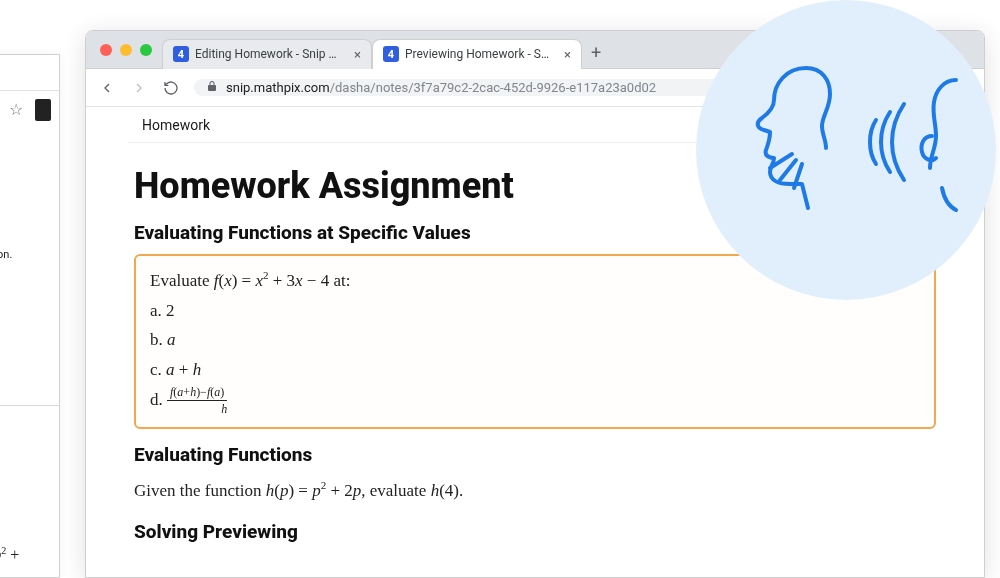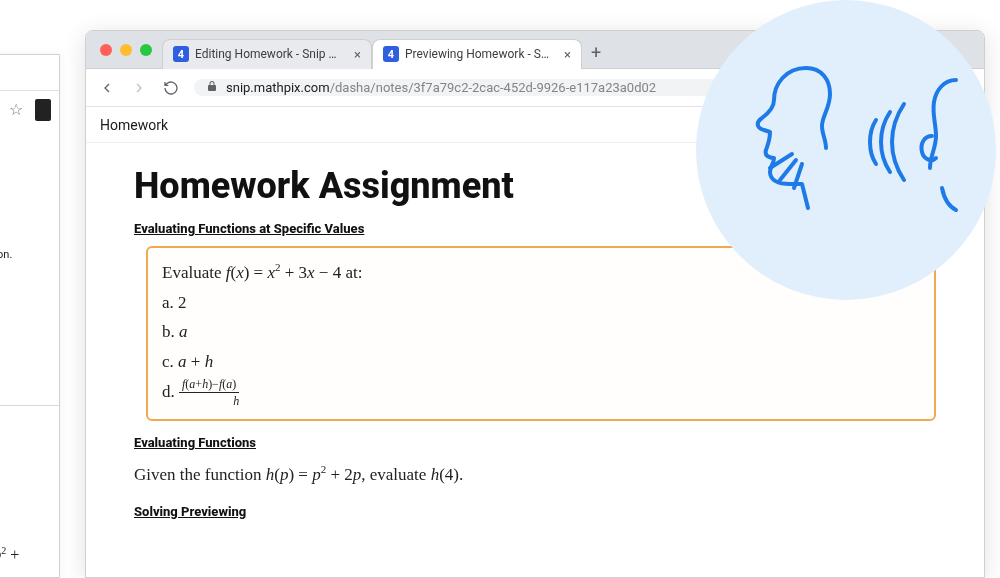--- a/index.html
+++ b/index.html
@@ -65,36 +65,35 @@
     flex:1; display:flex; align-items:center; gap:8px;
     height:17px; background:#f1f3f4; border-radius:14px; padding:0 12px;
     font-size:13px; color:#5f6368;
   }
   .url .lock{color:#5f6368;}
   .url .domainpart{color:#202124;}
   .url .pathpart{color:#80868b;}
 
   .breadcrumb {
     height:36px; display:flex; align-items:center; padding: 0 14px;
-    font-size:14px; color:#1a1a1a; border-bottom:1px solid #eee;
+    font-size:14px; color:#1a1a1a; border-bottom:1px solid #eee;margin-left:42px;
   }
 
   .content {
     padding: 22px 48px 0 48px; color:#111;
   }
   .content h1 {
     font-size:36px; font-weight:800; margin-bottom:8px;
   }
   .content h2 {
-    font-size:13px; font-weight:800; margin: 14px 0 10px 0; text-decoration: underline;
+    font-size:19px; font-weight:800; margin: 14px 0 10px 0;
   }
   .selectbox {
     border: 2px solid #f0a94e; border-radius:6px; padding: 10px 14px 12px 14px;
     background:#fffefc;
-    margin-left:12px;
   }
   .mathline { font-family: Georgia, "Times New Roman", serif; font-size:17px; line-height:1.7; color:#222;}
   .mathline .ital{font-style:italic;}
   .mathline sup{font-size:11px; vertical-align:super;}
   .choice { font-family: Georgia, "Times New Roman", serif; font-size:17px; line-height:1.75; color:#222;}
   .choice .ital{font-style:italic;}
   .frac { display:inline-block; text-align:right; vertical-align:middle; font-size:12px; line-height:1;}
   .frac .num { display:block; padding:0 3px 2px; border-bottom:1px solid #222;}
   .frac .den { display:block; padding-top:2px;}
   .frac .ital{font-style:italic;}

